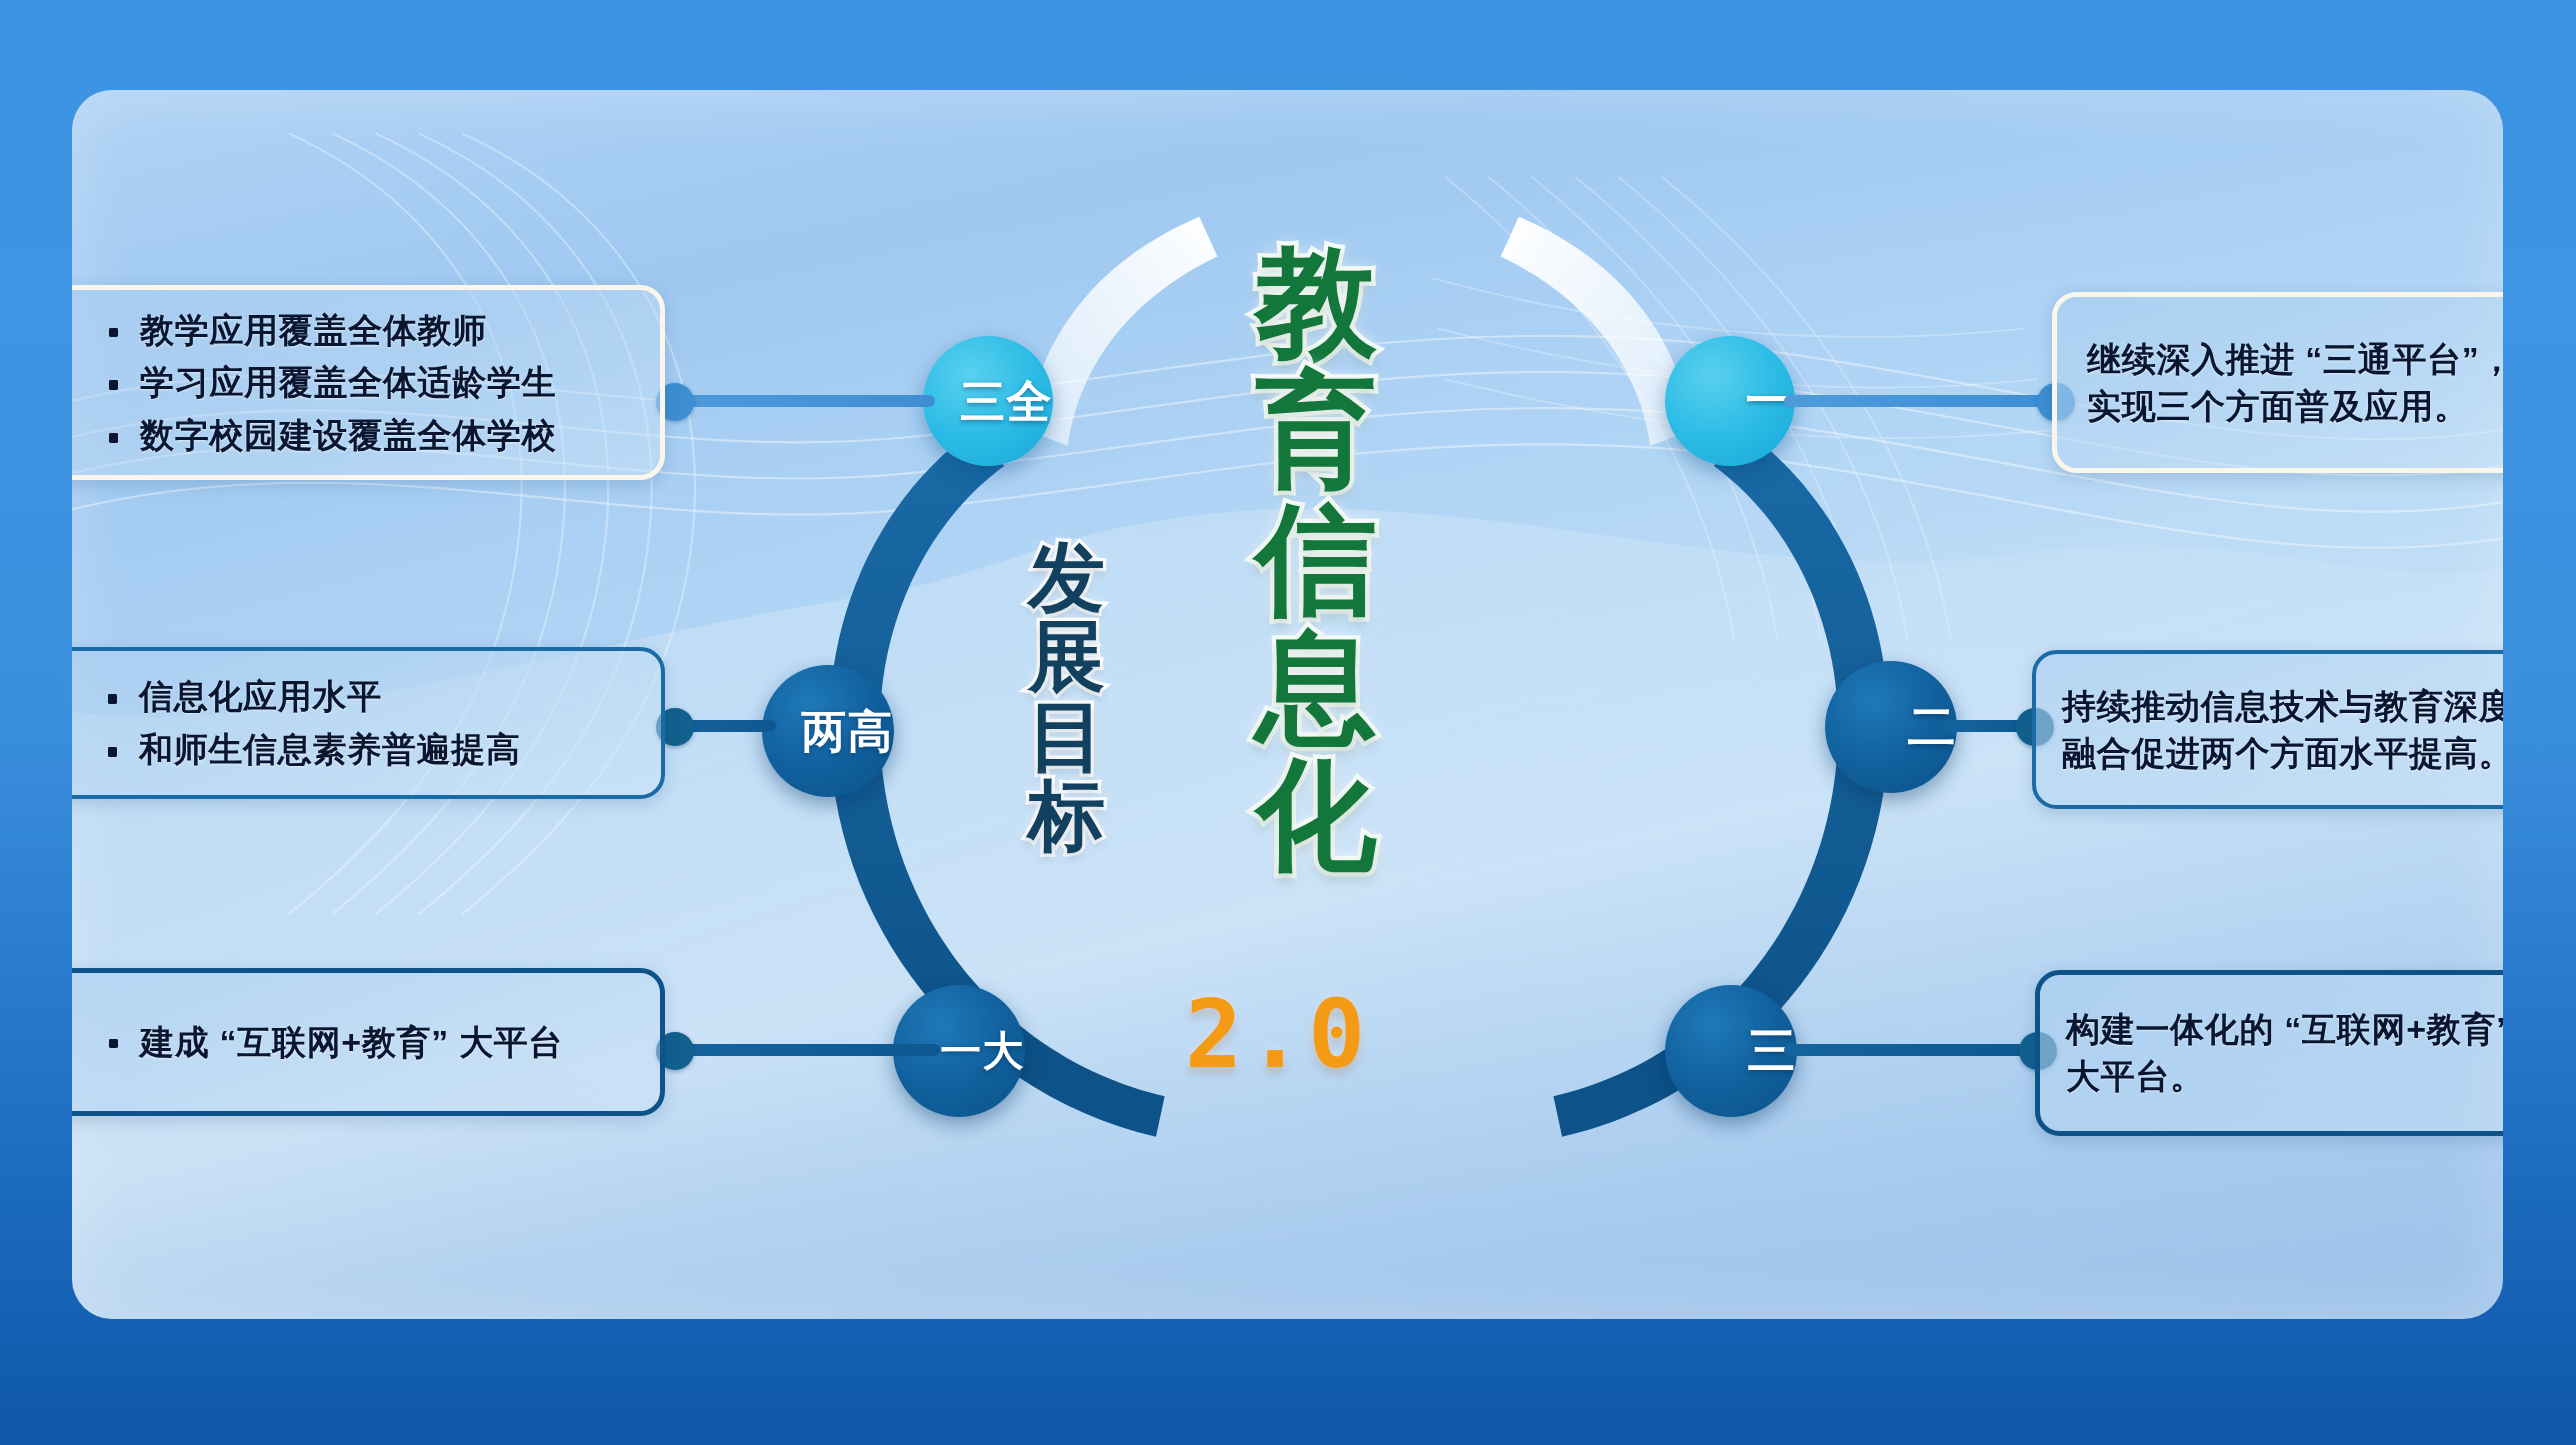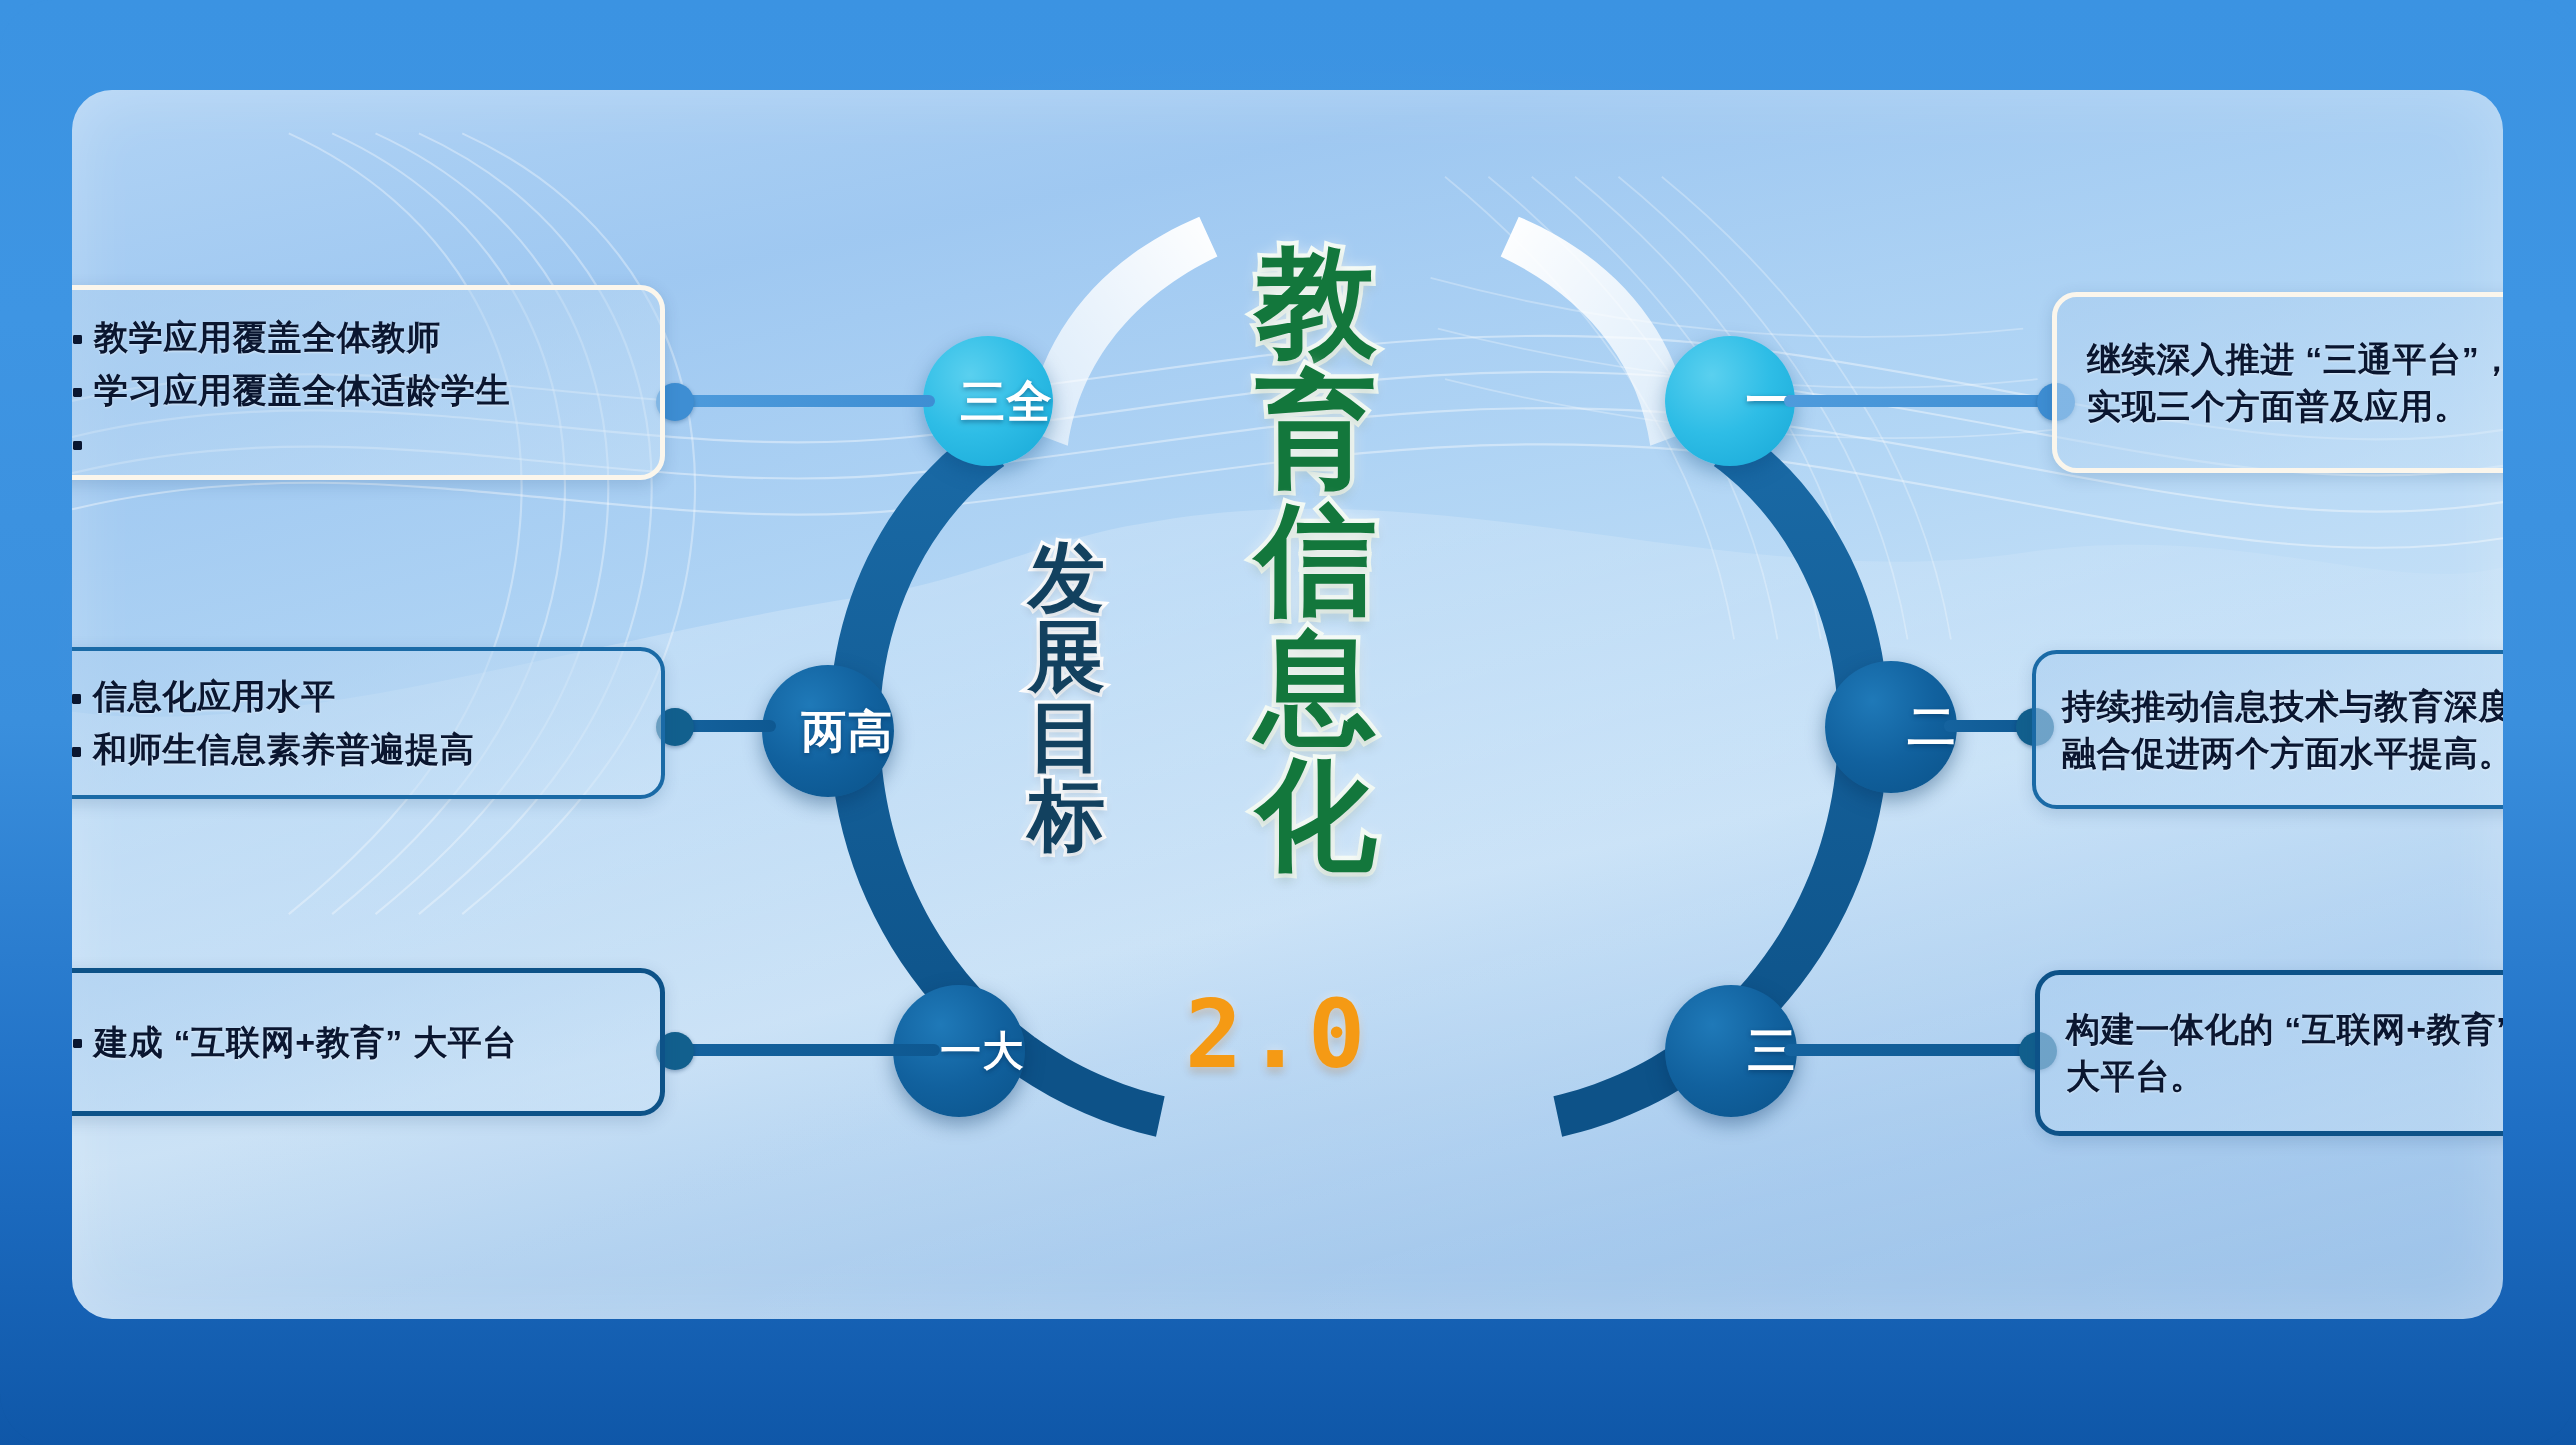--- a/index.html
+++ b/index.html
@@ -111,27 +111,28 @@
     border-radius:24.6px;
     display:flex; flex-direction:column; justify-content:center;
     padding:19px 24.6px 19px 24.6px;
     background:linear-gradient(160deg, rgba(170,206,240,.62), rgba(206,229,248,.46));
     box-shadow:0 4.3px 16px rgba(10,55,105,.16);
   }
   .box.cream  { border:5.8px solid #fbf6ec; }
   .box.navy   { border:5px solid #0d5288; }
   .box.blue   { border:4.3px solid #1a6aa6; }
   .box .li {
-    display:flex; align-items:flex-start; gap:12px;
+    display:flex; align-items:flex-start; gap:22px;
     color:#0a1630;
     font-weight:700;
     font-size:34px; line-height:1.30;
     letter-spacing:0.7px;
     text-shadow:0 1.4px 2.2px rgba(255,255,255,.55);
     white-space:nowrap;
+    margin-left:36px;
   }
   .box .li + .li { margin-top:8.7px; }
   .box .bullet {
     flex:0 0 auto; width:9.4px; height:9.4px; background:#0a1630;
     border-radius:1.4px; margin-top:20px;
   }
   .box .para {
     color:#0a1630; font-weight:700; font-size:34px; line-height:1.38;
     letter-spacing:0.7px; text-shadow:0 1.4px 2.2px rgba(255,255,255,.55);
   }
@@ -339,20 +340,21 @@
       <div class="li">
         <span class="bullet"></span>
         <span>教学应用覆盖全体教师</span>
       </div>
       <div class="li">
         <span class="bullet"></span>
         <span>学习应用覆盖全体适龄学生</span>
       </div>
       <div class="li">
         <span class="bullet"></span>
+        <span>数字校园建设覆盖全体学校</span>
       </div>
     </div>
 
     <div class="box blue" style="left:-29px; top:557px; width:622px; height:152px;">
       <div class="li">
         <span class="bullet"></span>
         <span>信息化应用水平</span>
       </div>
       <div class="li">
         <span class="bullet"></span>

